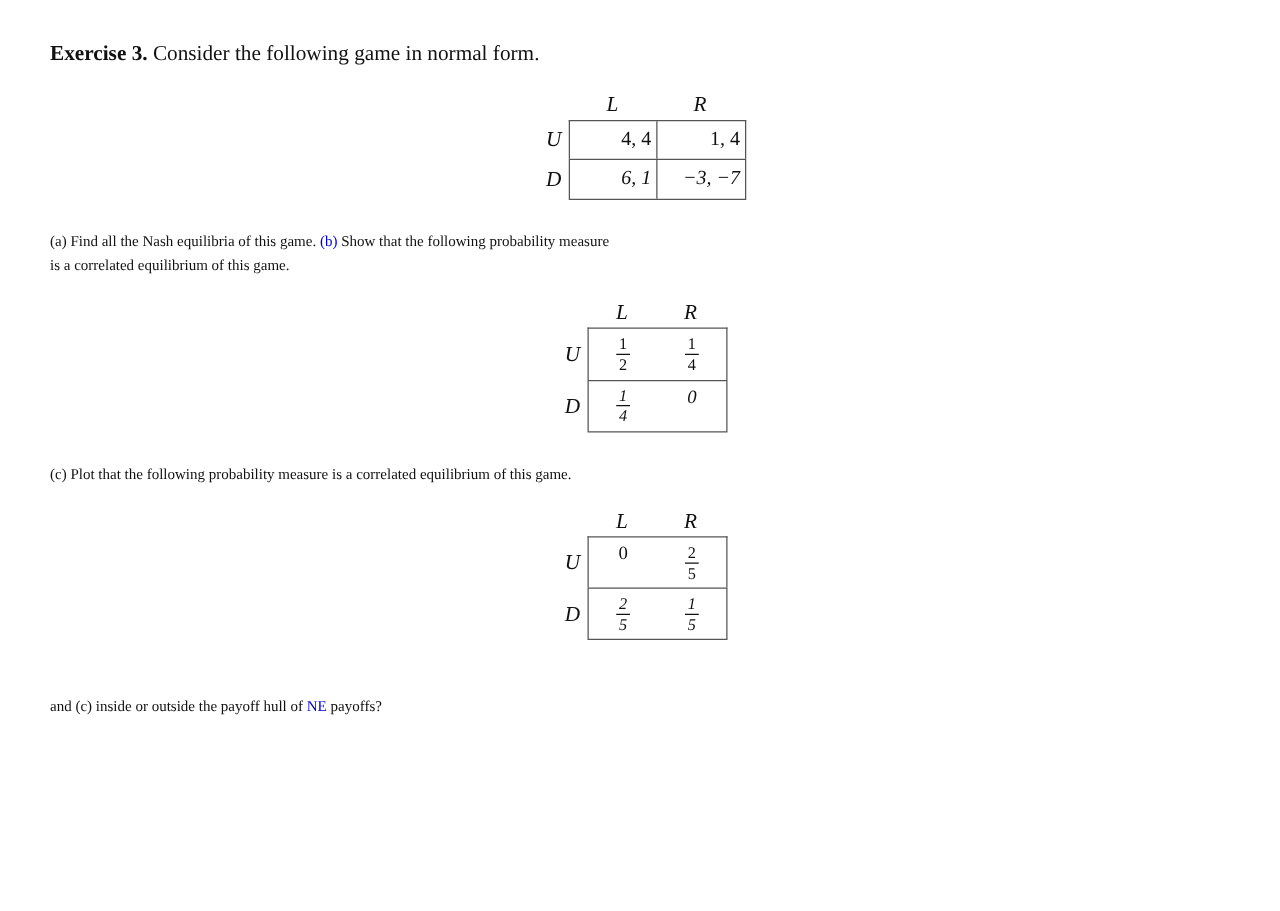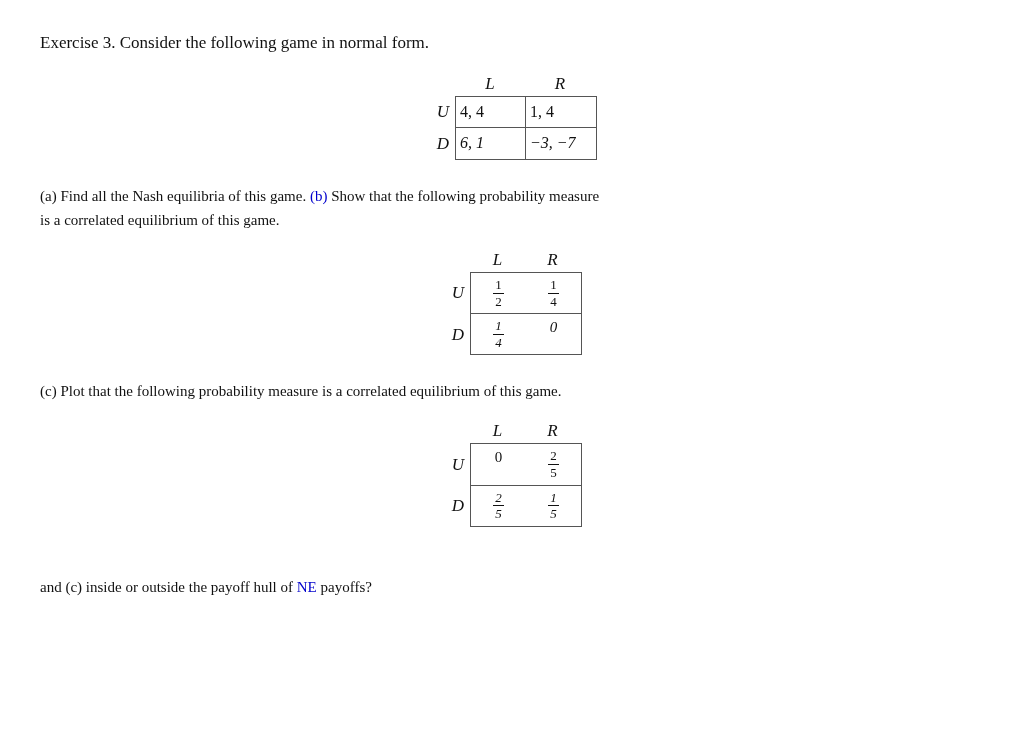--- a/index.html
+++ b/index.html
@@ -13,21 +13,21 @@
       min-height: 729px;
     }
 
     .exercise-title {
       font-size: 17px;
       margin-bottom: 18px;
       line-height: 1.5;
     }
 
     .exercise-title strong {
-      font-weight: normal;
+      font-weight: bold;
     }
 
     .game-table-container {
       display: flex;
       justify-content: center;
       margin: 10px 0 24px 0;
     }
 
     .game-matrix {
       position: relative;
@@ -66,21 +66,21 @@
       line-height: 1;
     }
 
     .matrix-cells {
       display: flex;
       border: 1px solid #555;
     }
 
     .matrix-cell {
       width: 70px;
-      text-align: left;
+      text-align: right;
       padding: 5px 4px;
       font-size: 16px;
       line-height: 1.3;
     }
 
     .matrix-cell:not(:last-child) {
       border-right: 1px solid #555;
     }
 
     .matrix-row:not(:last-child) .matrix-cells {
@@ -124,21 +124,21 @@
       padding: 0 2px;
       line-height: 1.2;
     }
 
     .frac .den {
       padding: 0 2px;
       line-height: 1.2;
     }
 
     .paragraph {
-      font-size: 15px;
+      font-size: 12px;
       line-height: 1.6;
       margin-bottom: 18px;
     }
 
     .blue {
       color: #0000cc;
     }
   </style>
 </head>
 <body>

